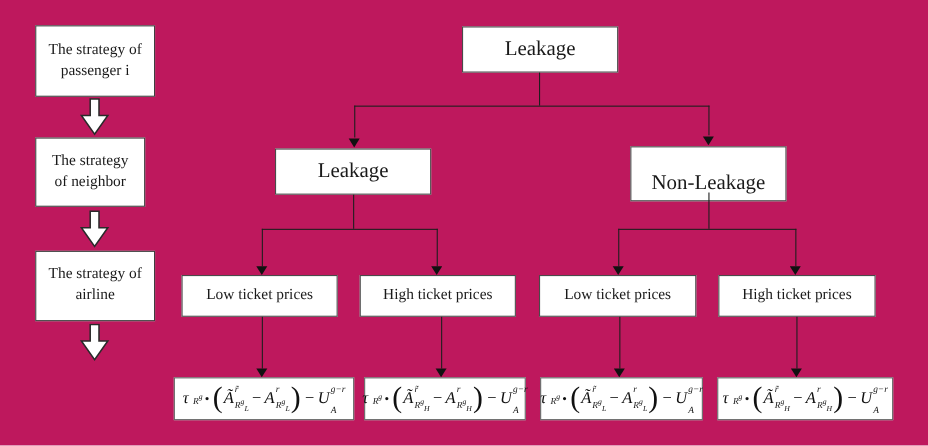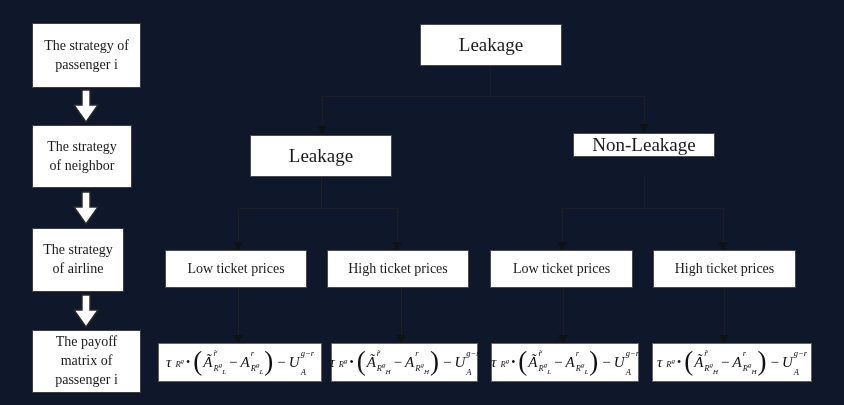--- a/index.html
+++ b/index.html
@@ -1,17 +1,17 @@
 <!DOCTYPE html>
 <html><head>
 <meta charset="utf-8">
 <style>
   html,body { margin:0; padding:0; background:#ffffff; }
   .stage {
-    position:relative; width:844px; height:405px; background:#0f172a;
+    position:relative; width:844px; height:405px; background:#be185d;
     font-family:"Liberation Serif", serif; color:#1a1a1a; overflow:hidden;
   }
   
   .nbox {
     position:absolute; box-sizing:border-box; background:#ffffff;
     border:1px solid #3f3f3f; display:flex; align-items:center; justify-content:center;
     text-align:center; font-size:14px; line-height:1.35; padding:2px 9px;
   }
   .treebox { border:1px solid #4a4a4a; font-size:19px; }
   .fbox {
@@ -45,44 +45,41 @@
 <body>
 
 <div class="stage">
 
   <div class="nbox" style="left:32px; top:23px;  width:109px; height:65px;">
     <span>The strategy of passenger i</span>
   </div>
   <div class="nbox" style="left:32px; top:125px; width:100px; height:63px;">
     <span>The strategy of neighbor</span>
   </div>
-  <div class="nbox" style="left:32px; top:228px; width:92px; height:64px;">
+  <div class="nbox" style="left:32px; top:228px; width:109px; height:64px;">
     <span>The strategy of airline</span>
-  </div>
-  <div class="nbox" style="left:32px; top:330px; width:109px; height:63px;">
-    <span>The payoff matrix of passenger i</span>
   </div>
 
   <svg class="blockarrow" style="left:71px; top:89px;" viewBox="0 0 30 35">
       <polygon points="11,1 19,1 19,16 27,16 15,33 3,16 11,16" fill="#ffffff" stroke="#2a2a2a" stroke-width="1.4"></polygon>
     </svg>
   <svg class="blockarrow" style="left:71px; top:191px;" viewBox="0 0 30 35">
       <polygon points="11,1 19,1 19,16 27,16 15,33 3,16 11,16" fill="#ffffff" stroke="#2a2a2a" stroke-width="1.4"></polygon>
     </svg>
   <svg class="blockarrow" style="left:71px; top:294px;" viewBox="0 0 30 35">
       <polygon points="11,1 19,1 19,16 27,16 15,33 3,16 11,16" fill="#ffffff" stroke="#2a2a2a" stroke-width="1.4"></polygon>
     </svg>
 
   <div class="nbox treebox" style="left:420px; top:24px; width:142px; height:42px;">
     <span>Leakage</span>
   </div>
   <div class="nbox treebox" style="left:250px; top:135px; width:142px; height:42px;">
     <span>Leakage</span>
   </div>
-  <div class="nbox treebox" style="left:573px; top:133px; width:142px; height:24px;">
+  <div class="nbox treebox" style="left:573px; top:133px; width:142px; height:50px;align-items:flex-end;">
     <span>Non-Leakage</span>
   </div>
 
   <div class="nbox treebox" style="left:165px; top:250px; width:142px; height:38px; font-size:14px;">
     <span>Low ticket prices</span>
   </div>
   <div class="nbox treebox" style="left:327px; top:250px; width:142px; height:38px; font-size:14px;">
     <span>High ticket prices</span>
   </div>
   <div class="nbox treebox" style="left:490px; top:250px; width:143px; height:38px; font-size:14px;">

